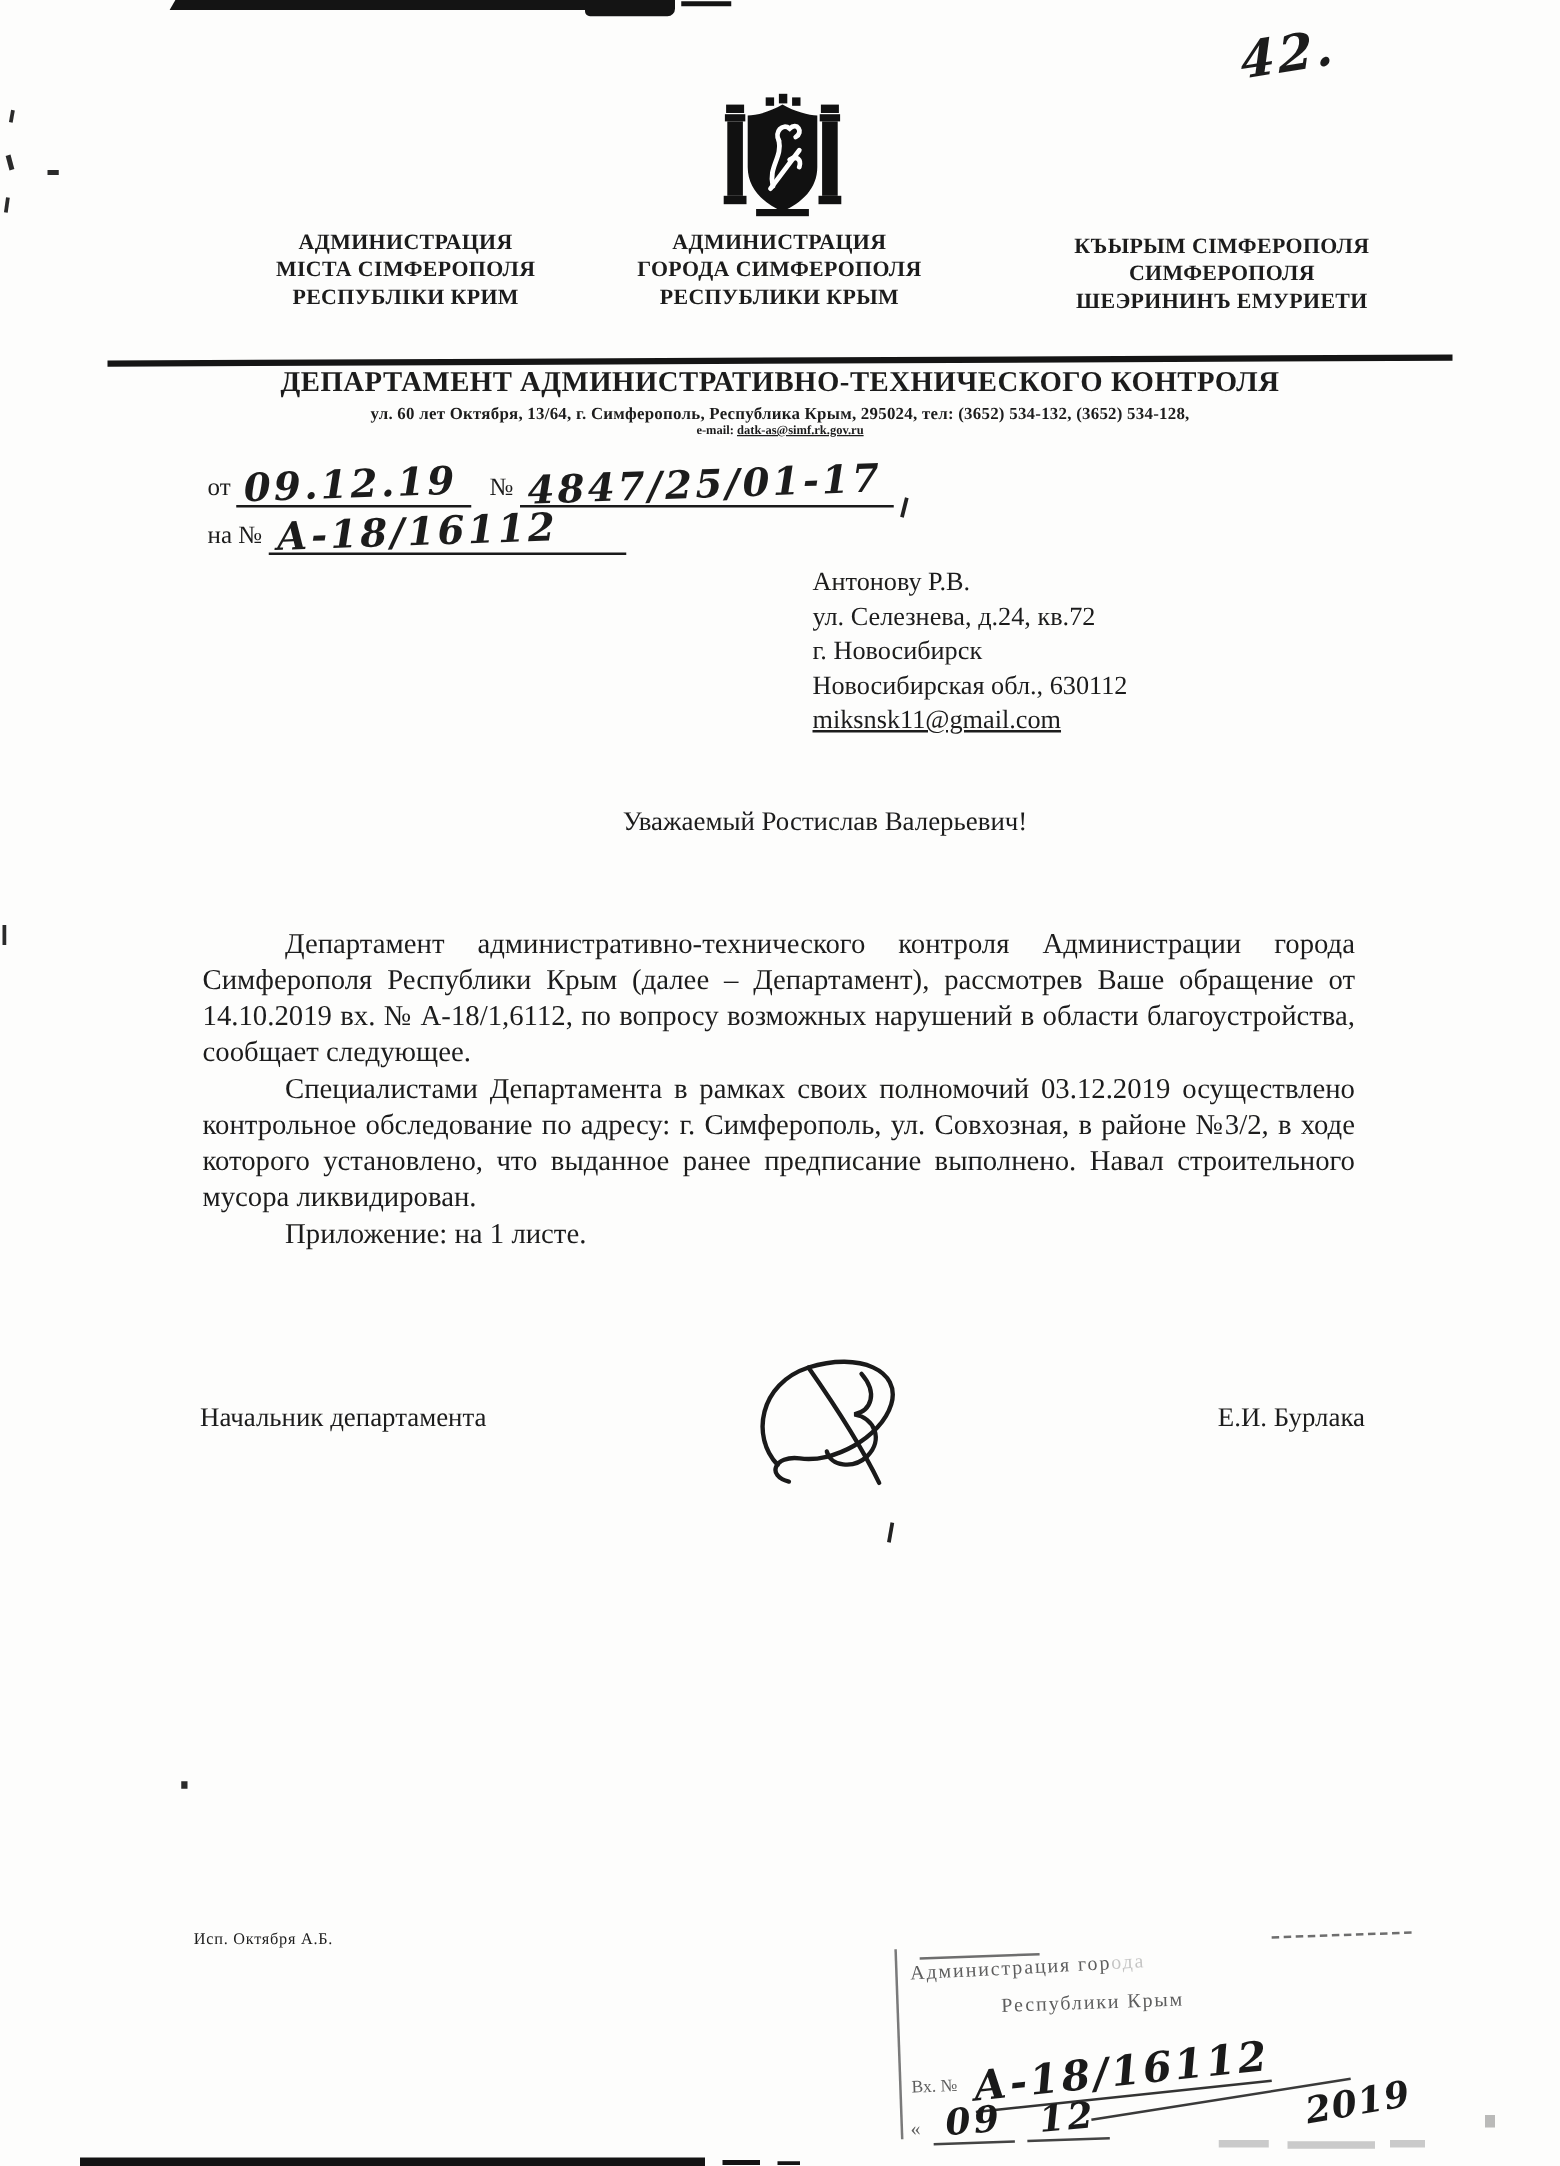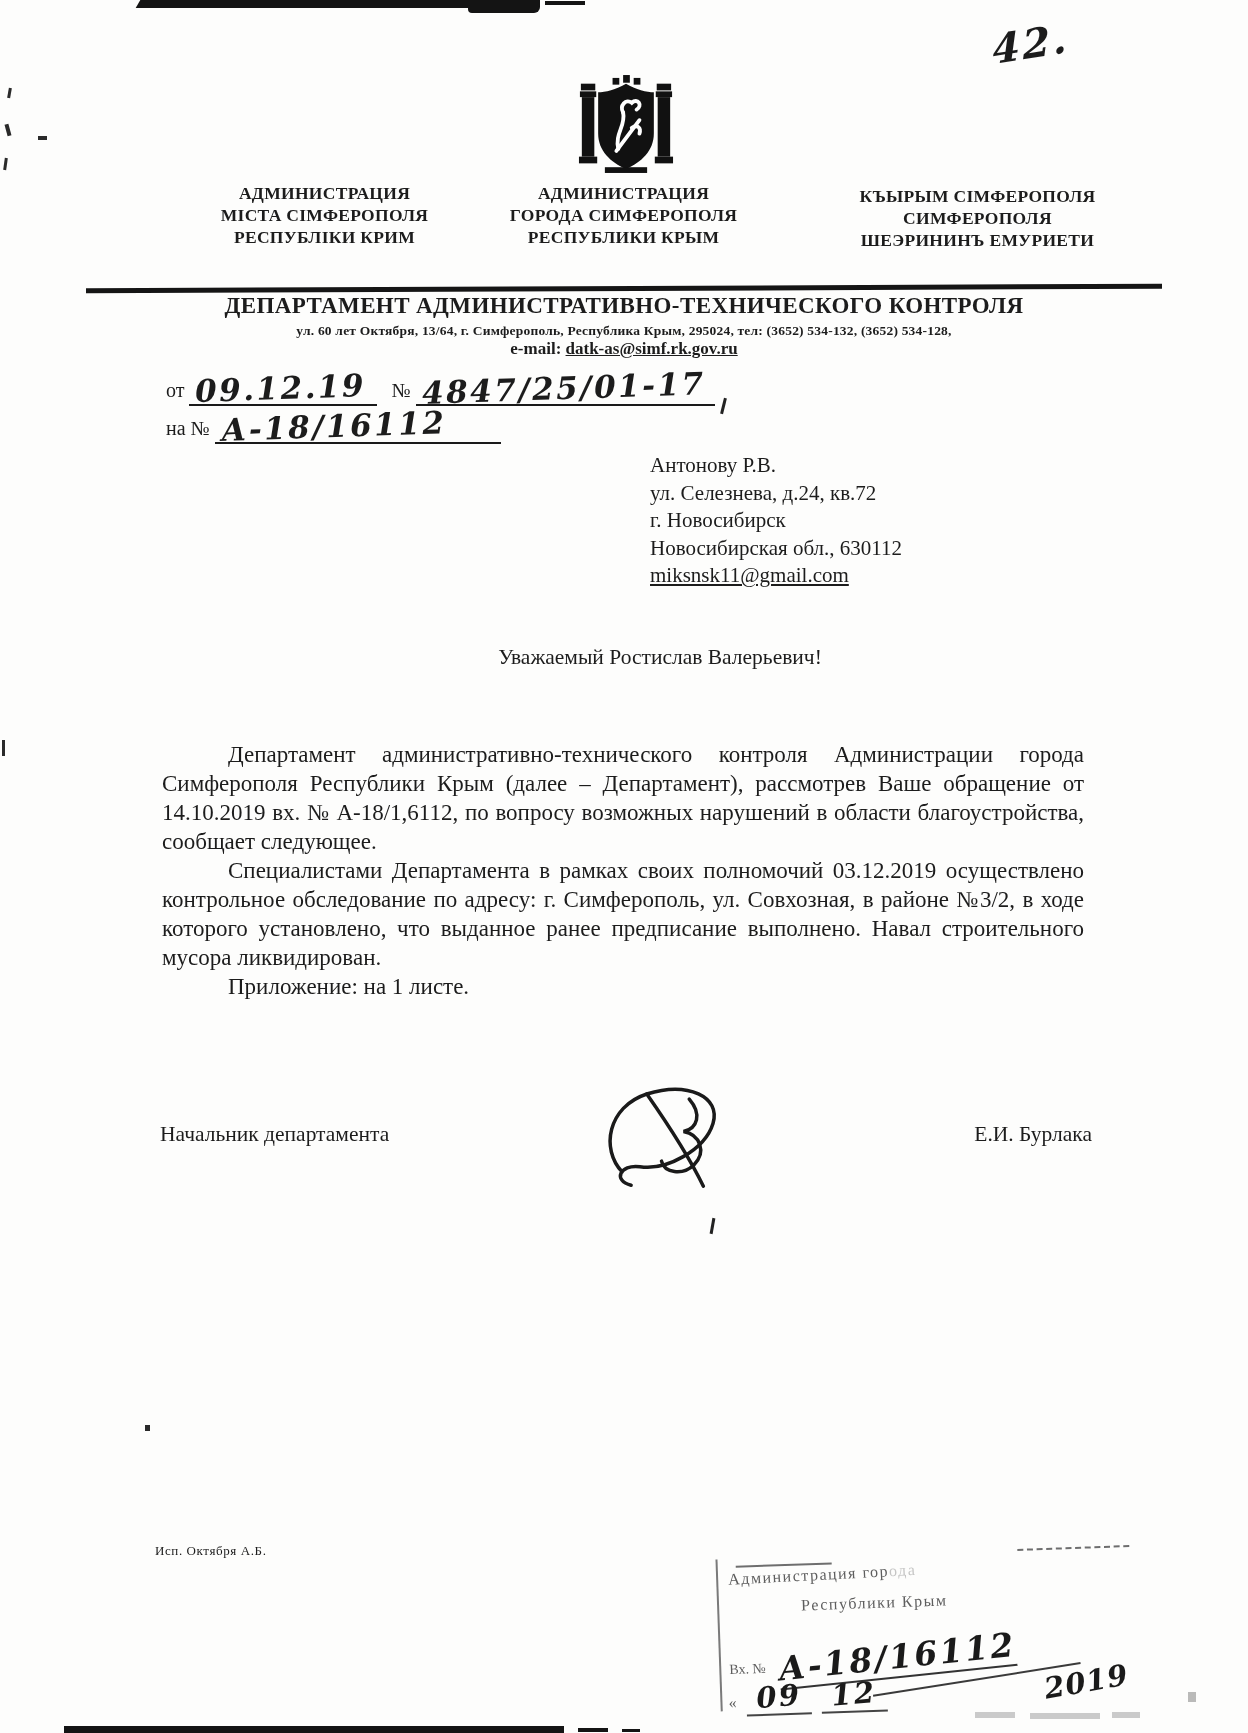--- a/index.html
+++ b/index.html
@@ -41,21 +41,21 @@
   .coat{position:absolute; left:578px; top:70px;}
   
   .org{position:absolute; text-align:center; font-weight:700; font-size:17.5px; line-height:22px; letter-spacing:.3px;}
   .org-uk{left:172px; top:182px; width:305px;}
   .org-ru{left:466px; top:182px; width:315px;}
   .org-crh{left:810px; top:185px; width:335px;}
   
   .rule{position:absolute; left:86px; top:286px; width:1076px; height:5px; background:#151515; transform:rotate(-.25deg);}
   .dept{position:absolute; left:66px; top:293px; width:1116px; text-align:center; font-weight:700; font-size:23px; letter-spacing:.4px;}
   .addr{position:absolute; left:86px; top:323px; width:1076px; text-align:center; font-weight:600; font-size:13.5px; letter-spacing:.2px;font-family:Liberation Serif, serif;}
-  .email-line{position:absolute; left:86px; top:339px; width:1076px; text-align:center; font-weight:600; font-size:17px;}
+  .email-line{position:absolute; left:86px; top:339px; width:1076px; text-align:center; font-weight:600; font-size:10px;}
   .email-line .u{text-decoration:underline;}
   
   .ref{position:absolute; left:166px; font-size:20px;}
   .ref-1{top:368px;}
   .ref-2{top:406px;}
   .hw{
     font-family:"DejaVu Serif", serif; font-style:italic; font-weight:600;
     letter-spacing:2.5px; white-space:nowrap;
   }
   .slot{display:inline-block; border-bottom:2px solid #1a1a1a; padding:0 10px 0 6px; vertical-align:baseline;}

